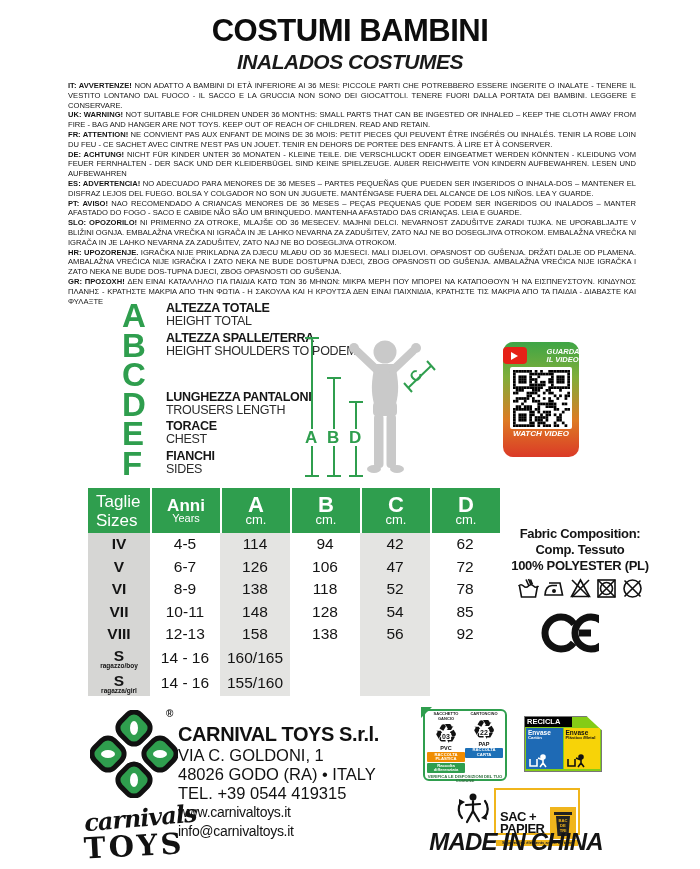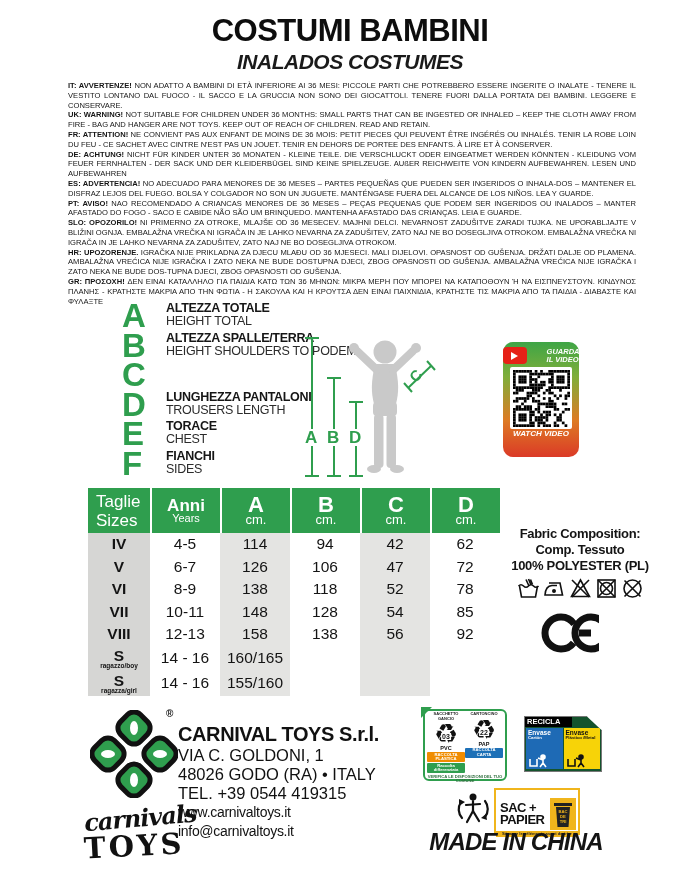--- a/index.html
+++ b/index.html
@@ -86,37 +86,37 @@
   .mob{position:relative;font-size:27px;line-height:27px;color:#111}
   .mob .num{position:absolute;left:50%;top:12px;transform:translateX(-50%);font-size:7px;font-weight:800;background:#fff;padding:0 1px;line-height:7px}
   .mob-mat{font-size:5.5px;font-weight:800;margin-top:-3px}
   .chip{font-size:4.2px;font-weight:800;border-radius:1px;padding:.5px 1px;margin-top:1px;display:block;line-height:4.6px}
   .chip.orange{background:#f08c00;color:#fff}
   .chip.green{background:#2f9e4e;color:#fff}
   .chip.blue{background:#1d70b7;color:#fff}
   .rec-verify{font-size:4.2px;font-weight:700;color:#2f6e3e;margin-top:1.5px;line-height:4.6px}
 
   
-  .recicla{position:absolute;left:524px;top:716px;width:78px;height:56px;background:#14532d;
+  .recicla{position:absolute;left:524px;top:716px;width:78px;height:56px;background:#84cc16;
     clip-path:polygon(0 0,80% 0,100% 26%,100% 100%,0 100%);border:1px solid #777}
   .recicla-title{background:#000;color:#fff;font-size:7.5px;font-weight:800;width:62%;padding:1px 2px;line-height:8px}
   .recicla-body{display:flex;height:calc(100% - 11px);padding:1px}
   .panel{flex:1;padding:1px 2px;display:flex;flex-direction:column}
   .panel.blue{background:#1e6ab5;color:#fff;margin-right:1px}
   .panel.yellow{background:#f7d308;color:#111}
   .panel .p1{font-size:6.5px;font-weight:800;line-height:7px}
   .panel .p2{font-size:4.3px;font-weight:700;line-height:4.6px}
   .panel svg{margin-top:auto}
 
   
   .triman{position:absolute;left:456px;top:790px}
 
   
   .sac{position:absolute;left:494px;top:788px;width:86px;height:47px;border:2px solid #f0b51c;background:#fff;display:flex;flex-direction:column}
-  .sac-main{flex:1;display:flex;align-items:center;justify-content:space-between;padding:8px 2px 1px 4px}
+  .sac-main{flex:1;display:flex;align-items:center;justify-content:space-between;padding:17px 2px 1px 4px}
   .sac-text{font-size:13px;font-weight:800;line-height:12.5px;letter-spacing:-.5px;color:#111}
   .sac-bin{width:26px;height:32px;background:#f0b51c;display:flex;align-items:center;justify-content:center}
   .sac-note{font-size:4.2px;font-weight:700;background:#f0b51c;text-align:center;line-height:6px;color:#222}
 
   .made{position:absolute;left:408px;top:828px;width:216px;text-align:center;
     font-size:24px;font-weight:900;font-style:italic;letter-spacing:-.8px;color:#141414}
 </style>
 </head>
 <body>
 

